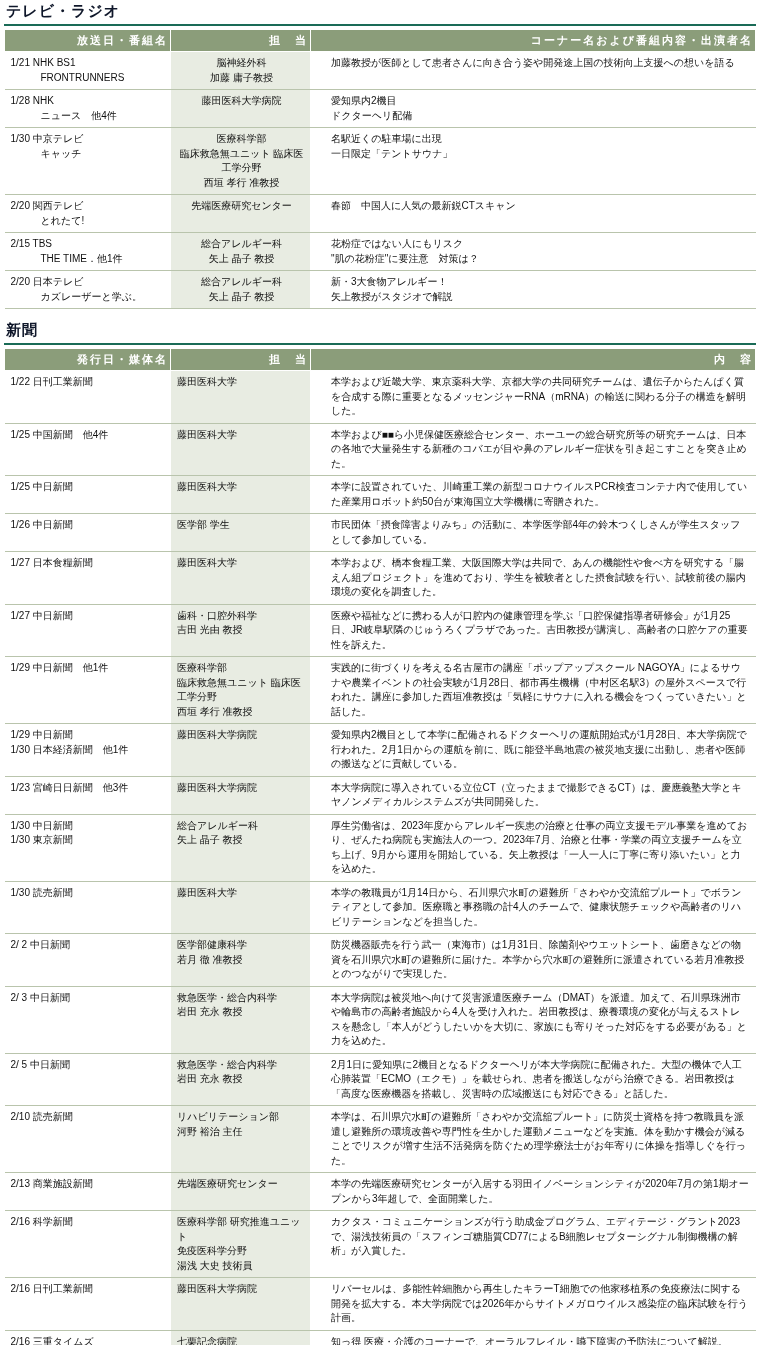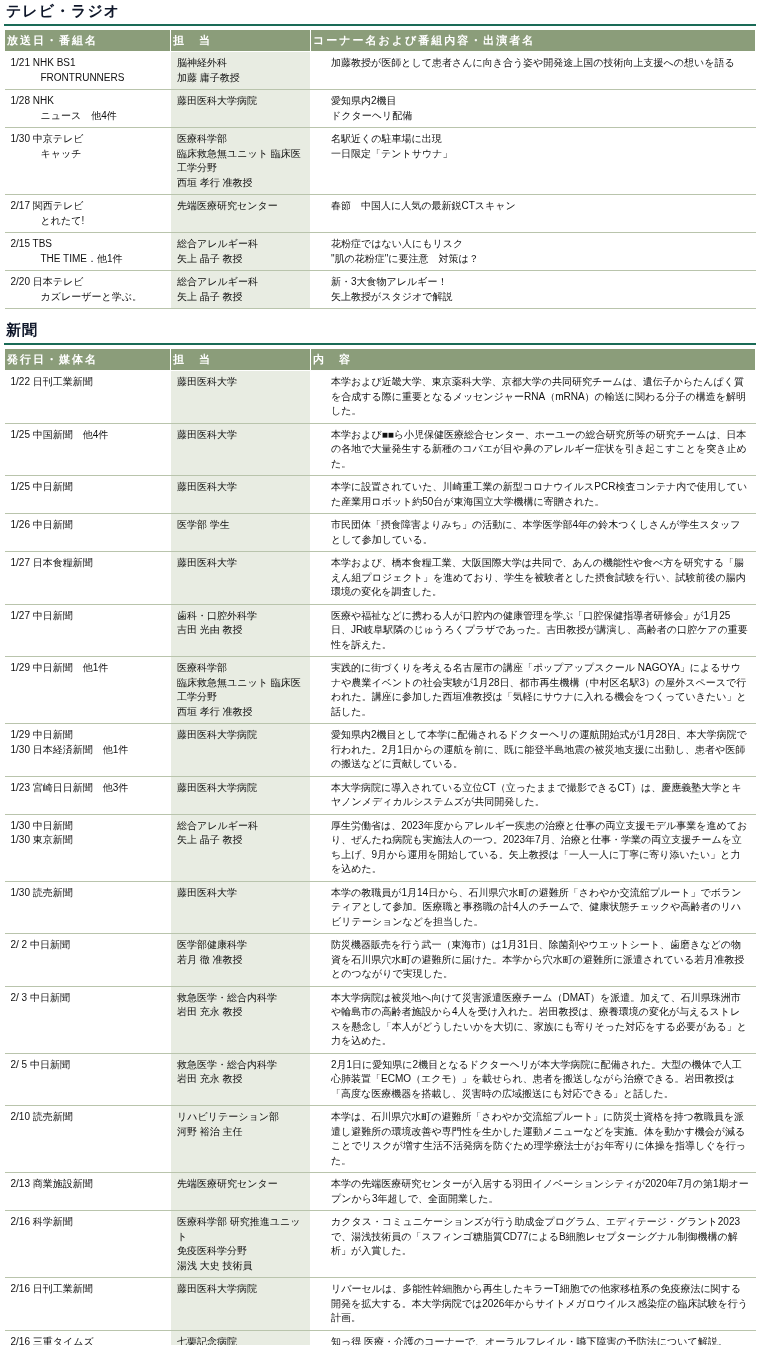--- a/index.html
+++ b/index.html
@@ -29,21 +29,21 @@
   table {
     width: 100%;
     border-collapse: collapse;
     table-layout: fixed;
   }
   th {
     background: #8b9d7a;
     color: #ffffff;
     font-size: 11px;
     font-weight: bold;
-    text-align: left;
+    text-align: right;
     padding: 3px 2px;
     border: 1px solid #ffffff;
     letter-spacing: 2px;
   }
   td {
     border-bottom: 1px solid #b9c4ac;
     font-size: 10px;
     line-height: 1.45;
     padding: 4px 4px;
     vertical-align: top;
@@ -65,21 +65,21 @@
     padding-left: 6px;
   }
   td.c-content {
     background: #ffffff;
     white-space: pre-line;
     padding-left: 20px;
     padding-right: 6px;
   }
   
   table.tv td.c-date { width: 166px; margin-left: 28px; }
-  table.tv td.c-person { width: 140px; }
+  table.tv td.c-person { width: 140px; text-align: center; }
   table.tv th.h-date { width: 166px; }
   table.tv th.h-person { width: 140px; }
 
   table.news td.c-date { width: 166px; }
   table.news td.c-person { width: 140px; }
   table.news th.h-date { width: 166px; }
   table.news th.h-person { width: 140px; }
 
   tr.row:last-child td { border-bottom: 1px solid #b9c4ac; }
   .tv-wrap { margin-bottom: 4px; }
@@ -117,21 +117,21 @@
         <tr class="row">
           <td class="c-date">1/30 中京テレビ
 　　　キャッチ</td>
           <td class="c-person">医療科学部
 臨床救急無ユニット 臨床医工学分野
 西垣 孝行 准教授</td>
           <td class="c-content">名駅近くの駐車場に出現
 一日限定「テントサウナ」</td>
         </tr>
         <tr class="row">
-          <td class="c-date">2/17 関西テレビ
+          <td class="c-date">2/20 関西テレビ
 　　　とれたて!</td>
           <td class="c-person">先端医療研究センター</td>
           <td class="c-content">春節　中国人に人気の最新鋭CTスキャン</td>
         </tr>
         <tr class="row">
           <td class="c-date">2/15 TBS
 　　　THE TIME．他1件</td>
           <td class="c-person">総合アレルギー科
 矢上 晶子 教授</td>
           <td class="c-content">花粉症ではない人にもリスク

